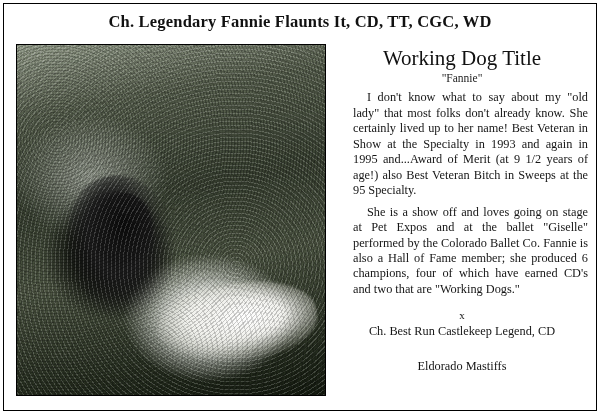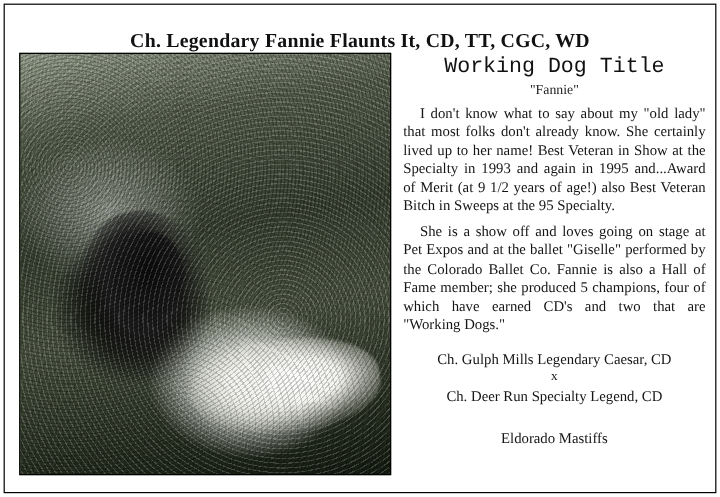--- a/index.html
+++ b/index.html
@@ -22,21 +22,21 @@
     left: 3px;
     top: 3px;
     width: 594px;
     height: 408px;
     border: 1px solid #000000;
     box-sizing: border-box;
   }
   .headline {
     position: absolute;
     left: 0;
-    top: 24px;
+    top: 12px;
     width: 600px;
     text-align: center;
     font-family: "Liberation Serif", serif;
     font-weight: bold;
     font-size: 16.5px;
     letter-spacing: 0.2px;
     color: #111;
   }
   
   .photo {
@@ -113,38 +113,38 @@
   }
   
   .col-right {
     position: absolute;
     left: 336px;
     top: 46px;
     width: 252px;
   }
   .title {
     text-align: center;
-    font-size: 18px;
-    font-family: Liberation Mono, monospace;
+    font-size: 21px;
+    font-family: Liberation Serif, serif;
     line-height: 1.15;
     margin: 0 0 2px 0;
     color: #111;
   }
   .nickname {
     text-align: center;
     font-size: 11.5px;
     margin: 0 0 6px 0;
     color: #222;
   }
   .para {
     font-size: 12.3px;
     line-height: 1.26;
     text-align: justify;
     text-indent: 14px;
-    margin: 0 0 6px 0;
+    margin: 0 0 6px 17px;
     color: #151515;
   }
   .pedigree {
     margin-top: 12px;
     text-align: center;
     font-size: 12.3px;
     line-height: 1.45;
     color: #151515;
   }
   .pedigree .cross {
@@ -174,26 +174,25 @@
     <div class="dog-dark"></div>
     <div class="dog-dark-head"></div>
     <div class="dog-light"></div>
     <div class="photo-grain"></div>
   </div>
 
   <div class="col-right">
     <div class="title">Working Dog Title</div>
     <div class="nickname">"Fannie"</div>
     <p class="para">I don't know what to say about my "old lady" that most folks don't already know. She certainly lived up to her name! Best Veteran in Show at the Specialty in 1993 and again in 1995 and...Award of Merit (at 9 1/2 years of age!) also Best Veteran Bitch in Sweeps at the 95 Specialty.</p>
-    <p class="para">She is a show off and loves going on stage at Pet Expos and at the ballet "Giselle" performed by the Colorado Ballet Co. Fannie is also a Hall of Fame member; she produced 5 champions, four of which have earned CD's and two that are "Working Dogs."</p>
+    <p class="para">She is a show off and loves going on stage at Pet Expos and at the ballet "Giselle" performed by the Colorado Ballet Co. Fannie is also a Hall of Fame member; she produced 6 champions, four of which have earned CD's and two that are "Working Dogs."</p>
 
     <div class="pedigree">
-      <div>Ch. Gulph Mills Legendary Caesar, CD</div>
       <div class="cross">x</div>
-      <div>Ch. Deer Run Specialty Legend, CD</div>
+      <div>Ch. Best Run Castlekeep Legend, CD</div>
     </div>
 
     <div class="owner">
       <div>Eldorado Mastiffs</div>
 
     </div>
   </div>
 
 </div>
 

